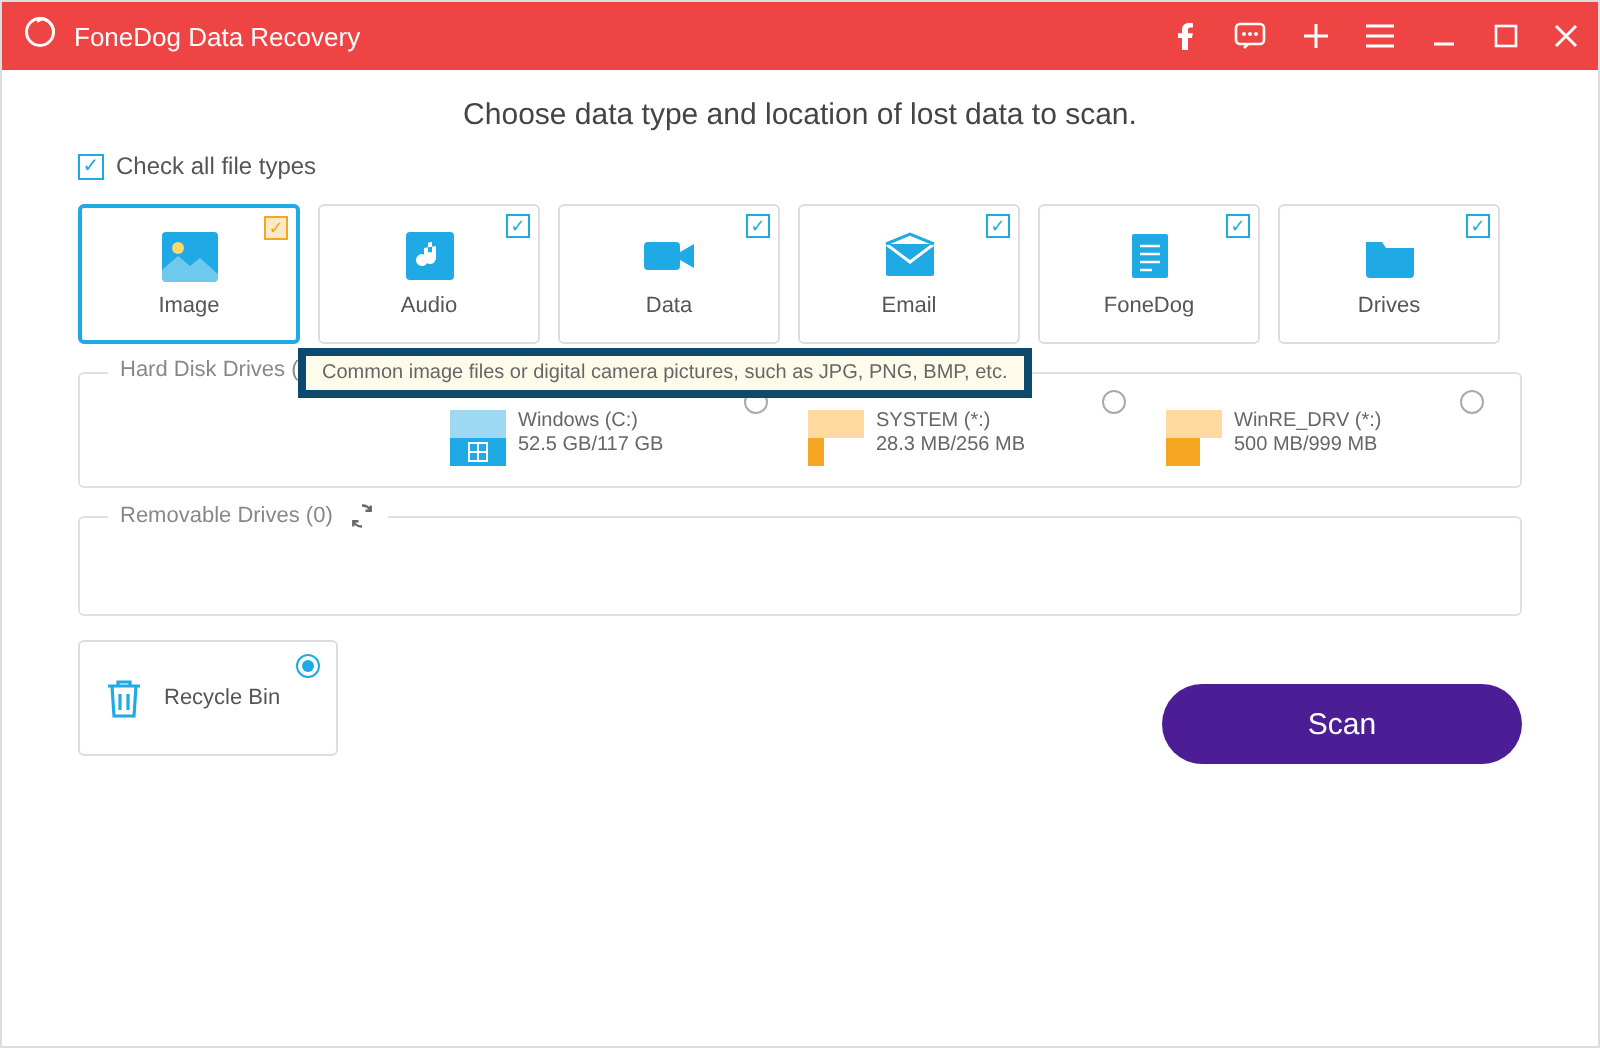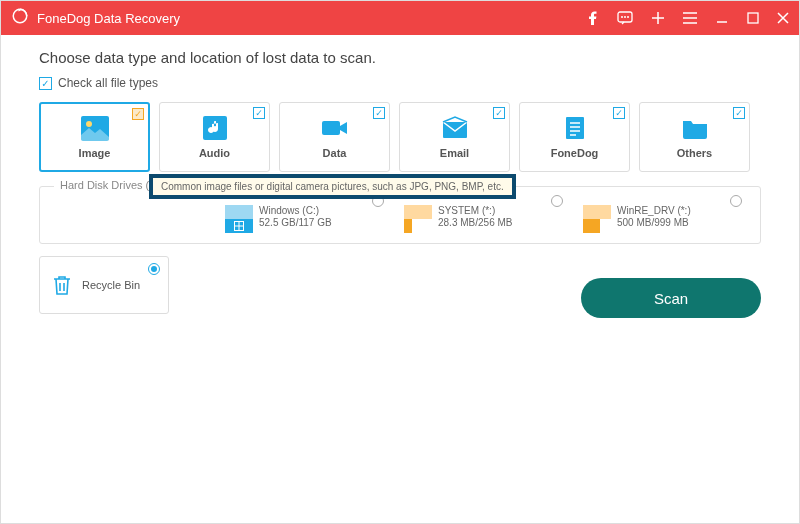--- a/index.html
+++ b/index.html
@@ -3,51 +3,51 @@
 <meta charset="utf-8">
 <style>
 * { margin: 0; padding: 0; box-sizing: border-box; font-family: 'Segoe UI', Arial, sans-serif; }
 body { width: 800px; height: 524px; background: #fff; border: 1px solid #ddd; overflow: hidden; }
 .titlebar { height: 34px; background: #ef4444; display: flex; align-items: center; padding: 0 10px; color: #fff; }
 .title-logo svg { width: 18px; height: 18px; margin-right: 8px; }
 .title-text { font-size: 13px; }
 .title-actions { margin-left: auto; display: flex; gap: 18px; align-items: center; }
 .title-actions span { cursor: pointer; font-size: 14px; display: flex; align-items: center; }
 .content { padding: 14px 38px 10px 38px; }
-.heading { text-align: left; font-size: 15px; color: #444; margin-bottom: 10px; }
+.heading { text-align: center; font-size: 15px; color: #444; margin-bottom: 10px; }
 .checkall { display: flex; align-items: center; font-size: 12px; color: #555; margin-bottom: 12px; }
 .checkall-box { width: 13px; height: 13px; border: 1px solid #1fa9e5; margin-right: 6px; display: flex; align-items: center; justify-content: center; color: #1fa9e5; font-size: 10px; }
 .types { display: flex; gap: 9px; margin-bottom: 4px; position: relative; }
 .type-card { width: 111px; height: 70px; border: 1px solid #ddd; border-radius: 3px; display: flex; flex-direction: column; align-items: center; justify-content: center; position: relative; cursor: pointer; }
 .type-card.sel { border: 2px solid #1fa9e5; }
 .type-chk { position: absolute; top: 4px; right: 4px; width: 12px; height: 12px; border: 1px solid #1fa9e5; display: flex; align-items: center; justify-content: center; font-size: 9px; color: #1fa9e5; }
 .type-chk.gold { border-color: #f5a623; background: #fce9c8; color: #f5a623; }
 .type-icon { width: 30px; height: 26px; margin-bottom: 6px; }
-.type-label { font-size: 11px; color: #555; font-weight: bold; }
+.type-label { font-size: 11px; color: #555; }
 .tooltip { position: absolute; top: 72px; left: 110px; background: #fffbea; border: 4px solid #0c4a6e; padding: 3px 8px; font-size: 10px; color: #666; z-index: 5; }
 .section { border: 1px solid #e0e0e0; border-radius: 3px; margin-top: 14px; position: relative; padding: 18px 12px 10px 12px; }
 .section-title { position: absolute; top: -8px; left: 14px; background: #fff; padding: 0 6px; font-size: 11px; color: #888; display: flex; align-items: center; gap: 8px; }
 .drives { display: flex; gap: 14px; justify-content: flex-end; }
 .drive { display: flex; align-items: flex-start; gap: 6px; position: relative; width: 165px; }
 .drive-radio { position: absolute; top: -10px; right: 6px; width: 12px; height: 12px; border: 1px solid #aaa; border-radius: 50%; }
 .drive-radio.on { border-color: #1fa9e5; }
 .drive-radio.on::after { content: ''; position: absolute; top: 2px; left: 2px; width: 6px; height: 6px; background: #1fa9e5; border-radius: 50%; }
 .drive-icon { width: 28px; height: 28px; display: flex; flex-direction: column; }
 .drive-bar-top { height: 14px; }
 .drive-bar-bot { height: 14px; }
 .drive-info { font-size: 10px; color: #666; }
 .drive-name { margin-bottom: 1px; }
 .removable { height: 50px; }
 .refresh-icon { width: 14px; height: 14px; }
 .bottom { display: flex; margin-top: 12px; align-items: flex-start; }
 .recycle-card { width: 130px; height: 58px; border: 1px solid #ddd; border-radius: 3px; display: flex; align-items: center; padding: 0 10px; position: relative; cursor: pointer; text-align: right; }
 .recycle-radio { position: absolute; top: 6px; right: 8px; }
 .recycle-icon { width: 24px; height: 24px; margin-right: 8px; }
 .recycle-label { font-size: 11px; color: #555; }
-.scan-btn { margin-left: auto; margin-top: 22px; width: 180px; height: 40px; background: #0f766e; color: #fff; border: none; border-radius: 20px; font-size: 15px; cursor: pointer; }
+.scan-btn { margin-left: auto; margin-top: 22px; width: 180px; height: 40px; background: #4c1d95; color: #fff; border: none; border-radius: 20px; font-size: 15px; cursor: pointer; }
 </style>
 </head>
 <body>
 
 <div class="titlebar">
   <span class="title-logo">
     <svg viewBox="0 0 24 24">
         <circle cx="12" cy="12" r="9" fill="none" stroke="#fff" stroke-width="2"></circle>
         <path d="M12 3 A9 9 0 0 1 21 12" fill="none" stroke="#fff" stroke-width="2"></path>
         <polygon points="10,2 14,4 10,6" fill="#fff"></polygon>
@@ -145,21 +145,21 @@
           <rect x="6" y="2" width="18" height="22" rx="1" fill="#1fa9e5"></rect>
           <path d="M10 8h10M10 12h10M10 16h10M10 20h6" stroke="#fff" stroke-width="1.3"></path>
         </svg>
       <span class="type-label">FoneDog</span>
     </div>
     <div class="type-card">
       <span class="type-chk">✓</span>
       <svg class="type-icon" viewBox="0 0 30 26">
           <path d="M3 6h8l2 3h14v13a2 2 0 01-2 2H5a2 2 0 01-2-2V6z" fill="#1fa9e5"></path>
         </svg>
-      <span class="type-label">Others</span>
+      <span class="type-label">Drives</span>
     </div>
     <div class="tooltip">Common image files or digital camera pictures, such as JPG, PNG, BMP, etc.</div>
   </div>
 
   <div class="section">
     <div class="section-title">Hard Disk Drives (4)</div>
     <div class="drives">
       <div class="drive">
         <span class="drive-radio"></span>
         <div class="drive-icon">
@@ -197,20 +197,28 @@
             <div class="drive-bar-bot" style="background:#f5a623;width:60%"></div>
           </div>
         <div class="drive-info">
             <div class="drive-name">WinRE_DRV (*:)</div>
             <div>500 MB/999 MB</div>
           </div>
       </div>
     </div>
   </div>
 
+  <div class="section removable">
+    <div class="section-title">
+      <span>Removable Drives (0)</span>
+      <svg class="refresh-icon" viewBox="0 0 16 16">
+          <path d="M8 2a6 6 0 015.2 3M13 2v3h-3M8 14a6 6 0 01-5.2-3M3 14v-3h3" fill="none" stroke="#666" stroke-width="1.3"></path>
+        </svg>
+    </div>
+  </div>
 
   <div class="bottom">
     <div class="recycle-card">
       <span class="drive-radio on recycle-radio"></span>
       <svg class="recycle-icon" viewBox="0 0 24 24">
           <path d="M4 6h16M9 6V4h6v2M6 6l1 15h10l1-15M10 10v8M14 10v8" fill="none" stroke="#1fa9e5" stroke-width="1.6"></path>
         </svg>
       <span class="recycle-label">Recycle Bin</span>
     </div>
     <button class="scan-btn">Scan</button>

